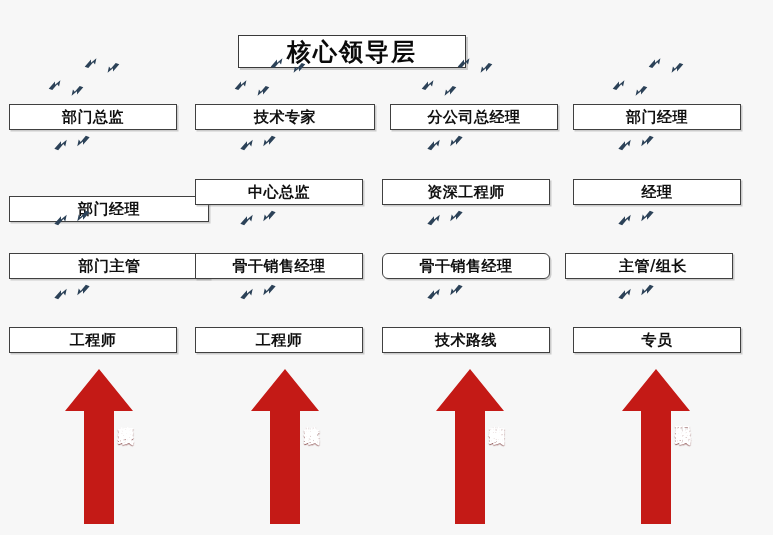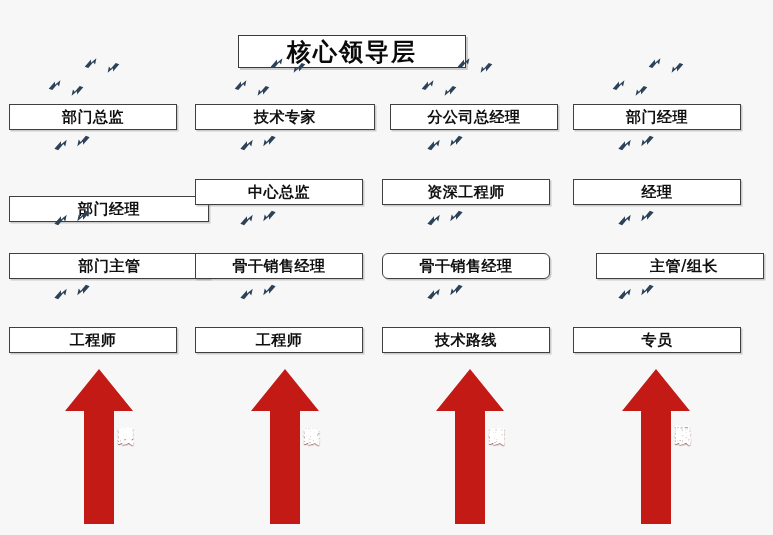--- a/index.html
+++ b/index.html
@@ -147,21 +147,21 @@
       </div>
       <div class="node-box" style="left: 382px; top: 327px; width: 168px;">
         <span>技术路线</span>
       </div>
       <div class="node-box" style="left: 573px; top: 104px; width: 168px;">
         <span>部门经理</span>
       </div>
       <div class="node-box" style="left: 573px; top: 179px; width: 168px;">
         <span>经理</span>
       </div>
-      <div class="node-box" style="left: 596px; top: 253px; width: 168px; padding-left: 8px;">
+      <div class="node-box" style="left: 565px; top: 253px; width: 168px; padding-left: 8px;">
         <span>主管/组长</span>
       </div>
       <div class="node-box" style="left: 573px; top: 327px; width: 168px;">
         <span>专员</span>
       </div>
     </div>
   <div id="chevrons-layer">
       <div class="chev-pair" style="left: 51px; top: 131px;">
         <span class="chev" style="left: 0px; top: 6px;">
           <svg width="20" height="18" viewBox="0 0 20 18">

